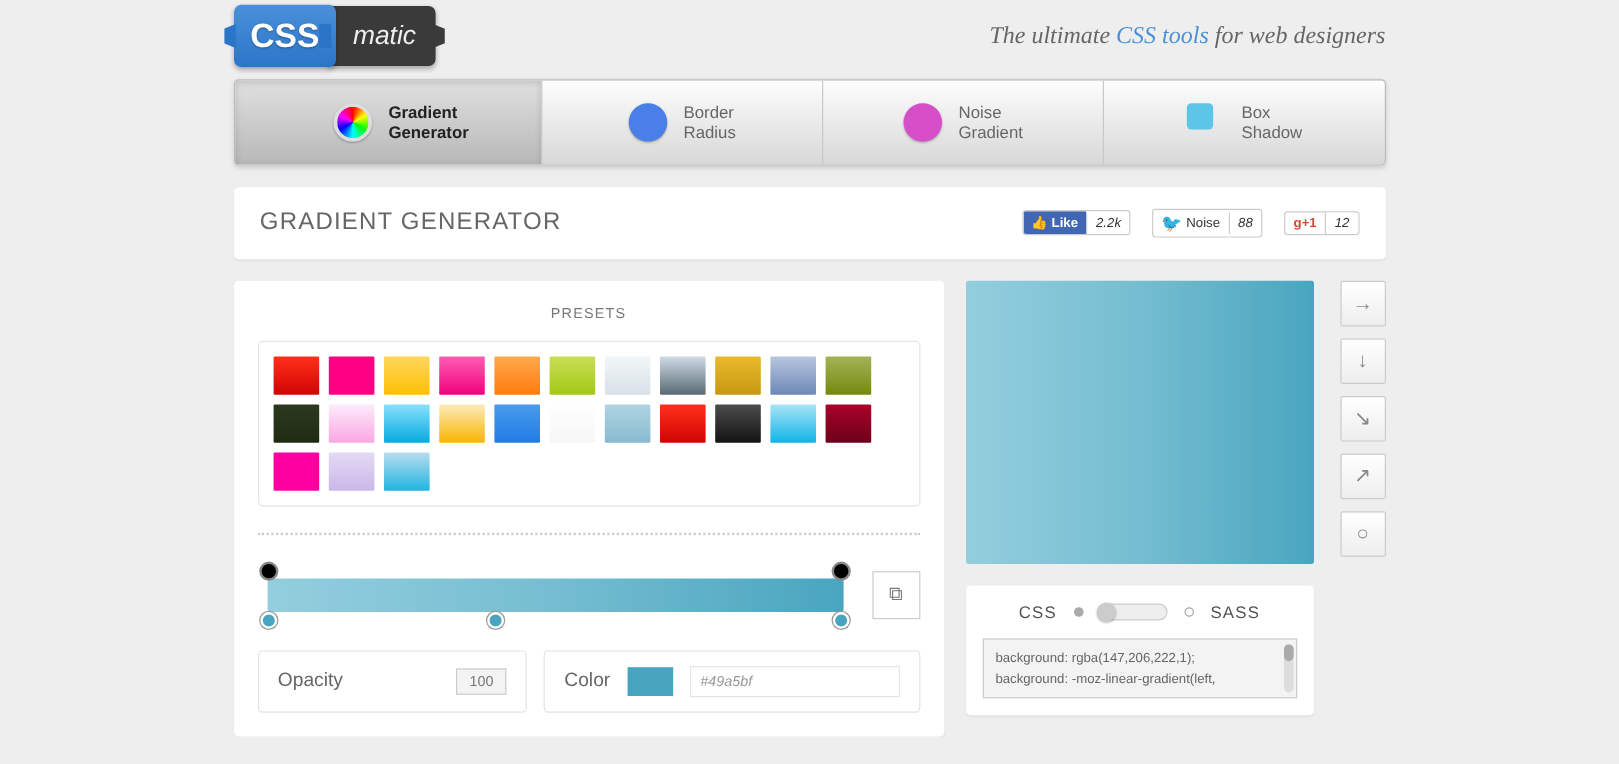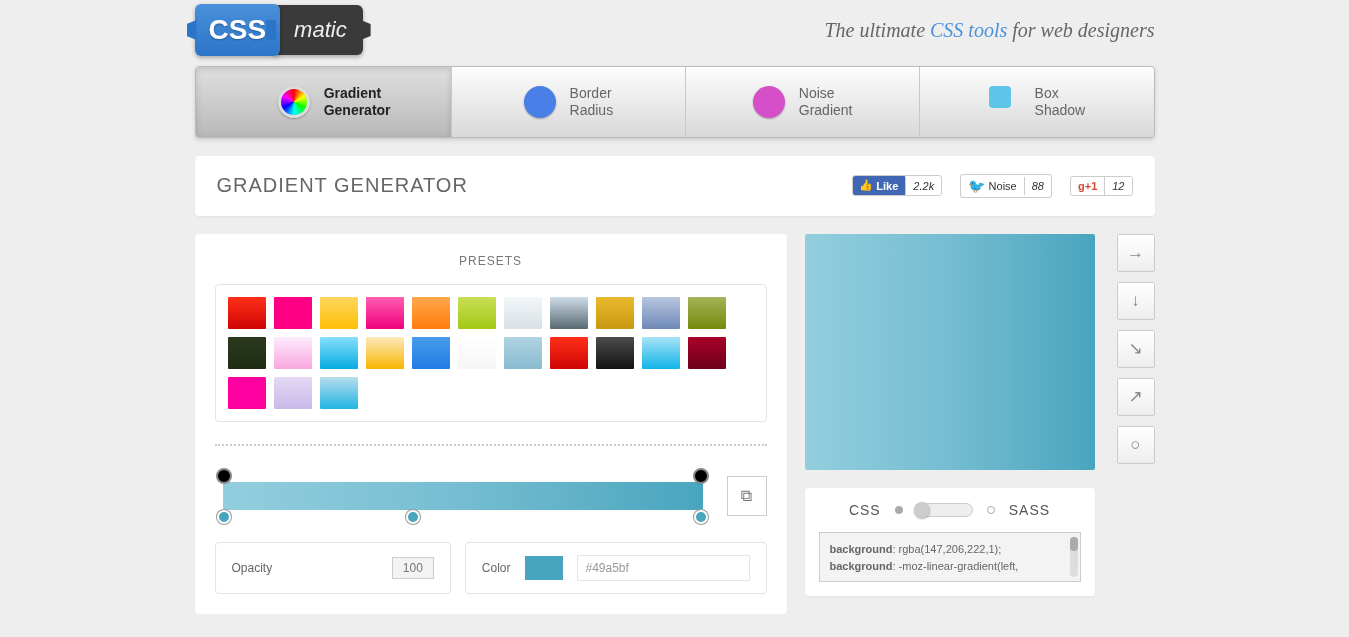--- a/index.html
+++ b/index.html
@@ -55,34 +55,34 @@
 .divider { border-top: 2px dotted #ccc; margin: 22px 0; }
 .slider-row { display: flex; align-items: center; gap: 16px; }
 .slider-box { flex: 1; position: relative; height: 56px; }
 .gbar { position: absolute; top: 14px; left: 8px; right: 8px; height: 28px; background: linear-gradient(to right,#93cede,#75bdd1,#49a5bf); border-radius: 2px; }
 .stop-top { position: absolute; top: 0; width: 16px; height: 16px; border: 2px solid #888; border-radius: 50%; background: #000; transform: translateX(-50%); cursor: pointer; }
 .stop-bot { position: absolute; bottom: 0; width: 14px; height: 14px; border: 2px solid #fff; border-radius: 50%; background: #49a5bf; transform: translateX(-50%); box-shadow: 0 0 0 1px #999; cursor: pointer; }
 .copy-btn { width: 40px; height: 40px; border: 1px solid #ccc; background: #fff; display: flex; align-items: center; justify-content: center; color: #777; cursor: pointer; font-size: 16px; }
 
 .control-row { display: flex; gap: 14px; margin-top: 18px; }
 .control-box { flex: 1; border: 1px solid #e3e3e3; border-radius: 4px; padding: 12px 16px; display: flex; align-items: center; gap: 14px; }
-.ctl-label { color: #666; font-size: 12px; flex-shrink: 0; }
+.ctl-label { color: #666; font-size: 16px; flex-shrink: 0; }
 .ctl-input { width: 42px; border: 1px solid #ccc; background: #f3f3f3; text-align: center; font-size: 12px; padding: 3px; color: #777; margin-left: auto; }
 .color-sw { width: 38px; height: 24px; background: #49a5bf; }
-.hex-input { flex: 1; border: 1px solid #e5e5e5; background: #fff; font-size: 12px; padding: 5px 8px; color: #999; }
+.hex-input { flex: 1; border: 1px solid #e5e5e5; background: #fff; font-size: 12px; padding: 5px 8px; color: #999; font-style: italic; }
 
 .code-panel { background: #fff; border-radius: 4px; padding: 14px; margin-top: 18px; box-shadow: 0 1px 2px rgba(0,0,0,.05); width: 290px; }
 .toggle-row { display: flex; align-items: center; justify-content: center; gap: 14px; margin-bottom: 14px; }
 .toggle-label { font-size: 14px; color: #555; letter-spacing: 1px; }
 .toggle { width: 56px; height: 14px; background: #eee; border: 1px solid #ccc; border-radius: 8px; position: relative; cursor: pointer; }
 .toggle::before { content: ''; position: absolute; left: -4px; top: -2px; width: 16px; height: 16px; background: #ccc; border-radius: 50%; box-shadow: 0 1px 2px rgba(0,0,0,.3); }
 .dot-left { width: 8px; height: 8px; background: #aaa; border-radius: 50%; }
 .dot-right { width: 8px; height: 8px; border: 1px solid #aaa; border-radius: 50%; }
 .code-box { border: 1px solid #ccc; background: #f3f3f3; padding: 8px 10px; font-size: 11px; color: #666; font-family: Arial, sans-serif; line-height: 1.6; height: 50px; overflow: hidden; position: relative; }
-.code-box .prop { font-weight: bold; }
+.code-box .prop { font-weight: normal; }
 .scroll-ind { position: absolute; right: 2px; top: 4px; bottom: 4px; width: 8px; background: #ddd; border-radius: 4px; }
 .scroll-thumb { position: absolute; right: 2px; top: 4px; width: 8px; height: 14px; background: #aaa; border-radius: 4px; }
 </style>
 </head>
 <body>
 
 <div class="container">
   <div class="header">
     <div class="logo">
       <div class="logo-css">CSS</div>

